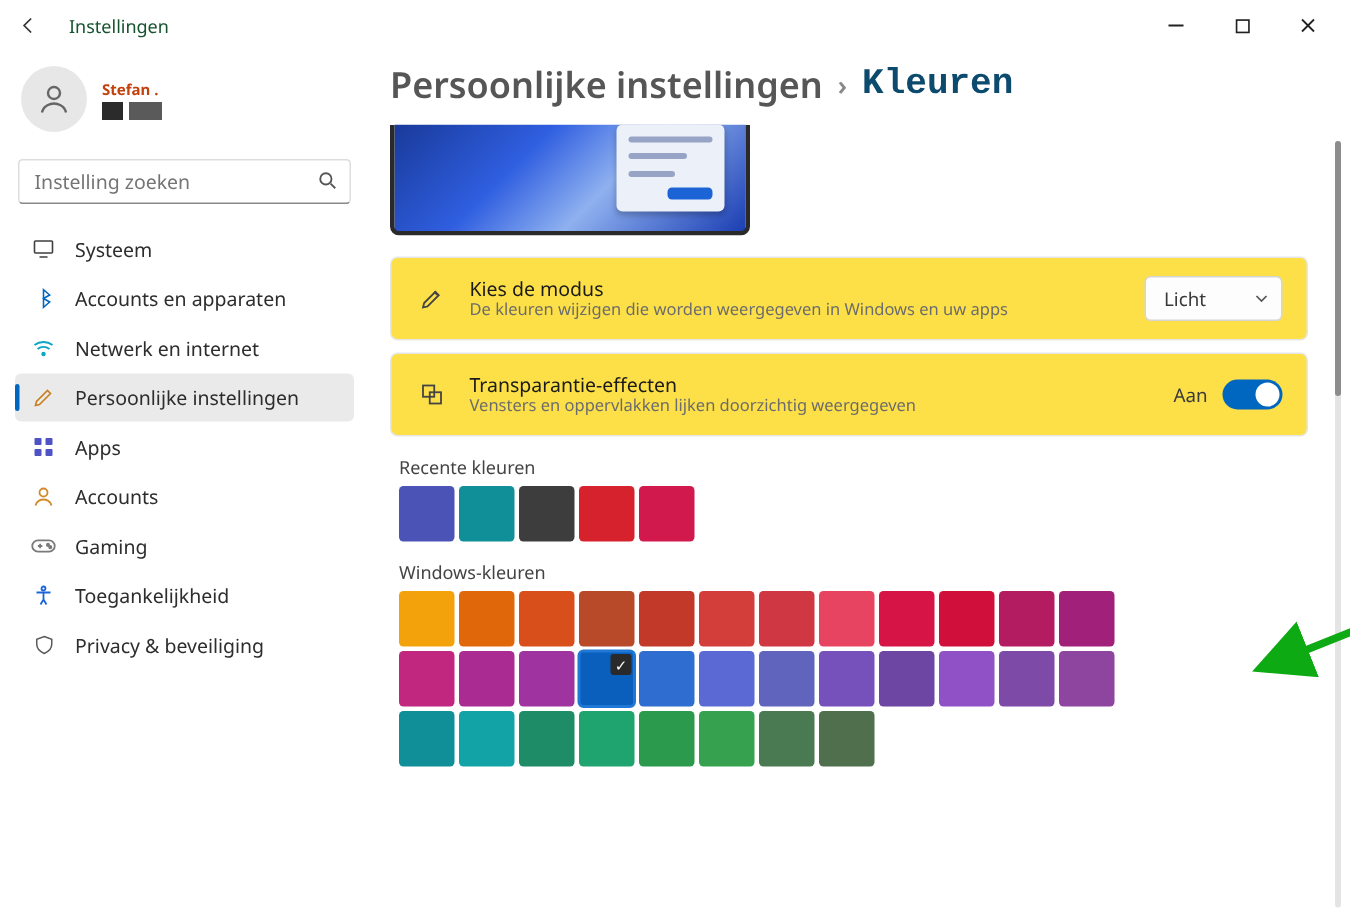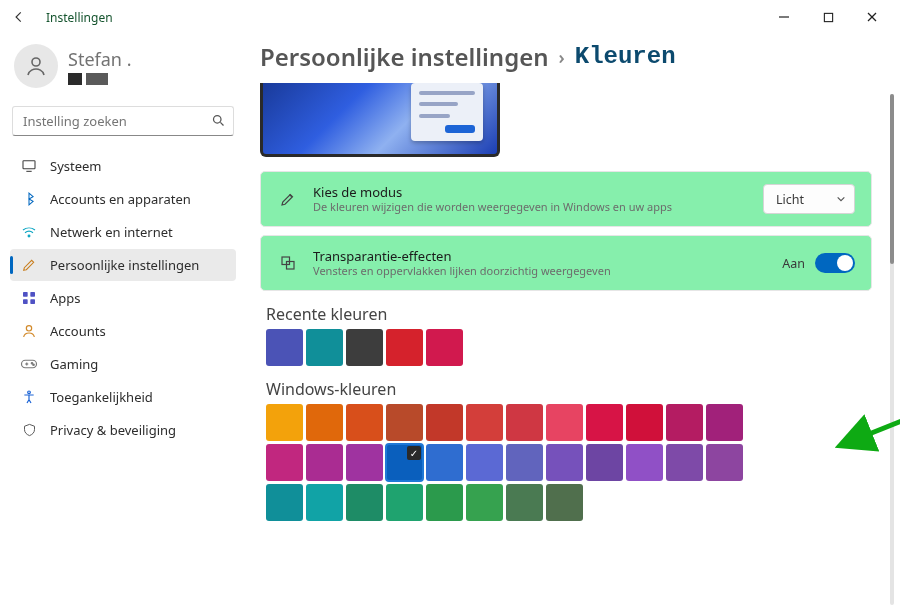--- a/index.html
+++ b/index.html
@@ -14,21 +14,21 @@
   .tb-controls { display: flex; gap: 4px; }
   .tb-btn { width: 40px; height: 28px; display: flex; align-items: center; justify-content: center; border-radius:4px; }
 
   
   .wrap { display: flex; height: calc(615px - 34px); }
 
   
   .sidebar { width: 246px; flex: 0 0 246px; padding: 4px 10px 10px 10px; }
   .profile { display: flex; align-items: center; gap: 10px; padding: 6px 4px 14px 4px; }
   .avatar { width: 44px; height: 44px; border-radius: 999px; background: #e7e7e7; display:flex; align-items:center; justify-content:center; color:#555; }
-  .profile-name { font-size: 18px; font-weight: 400; color:#737373; }
+  .profile-name { font-size: 10px; font-weight: 700; color:#c2410c; }
   .banner-tiles { display:flex; gap:4px; margin-top:2px; }
   .bt1 { width:14px; height:12px; background:#2b2b2b; }
   .bt2 { width:22px; height:12px; background:#5a5a5a; }
 
   .search { position: relative; margin: 4px 2px 14px 2px; }
   .search input { width: 100%; height: 30px; border: 1px solid #ddd; background:#fff; border-bottom:1.5px solid #888; border-radius:3px; padding:0 30px 0 10px; font-size:13px; color:#555; }
   .search .mag { position:absolute; right:8px; top:7px; color:#555; }
 
   .nav { display:flex; flex-direction:column; gap:1px; }
   .nav-item { display:flex; align-items:center; gap:12px; height:32px; padding:0 10px; border-radius:4px; color:#2d2d2d; font-size:13px; position:relative; }
@@ -43,36 +43,36 @@
 
   .breadcrumb { display:flex; align-items:center; gap:10px; padding: 6px 0 10px 6px; font-size:24px; font-weight:600; color:#565656; }
   .breadcrumb .current { color:#0c4a6e;font-family:Liberation Mono, monospace; }
   .chev { color:#888; font-size:18px; }
 
   .preview { width:240px; height:74px; background: linear-gradient(135deg,#193a9a 0%, #2f5ee0 35%, #8fb1f0 60%, #1b3eb3 100%); border-radius:0 0 6px 6px; border:3px solid #2a2a2a; border-top:none; margin:0 0 14px 6px; position:relative; overflow:hidden; }
   .preview .win { position:absolute; right:14px; top:0; width:72px; height:58px; background:#ecf0f8; border-radius:4px; box-shadow:0 2px 4px rgba(0,0,0,.25); padding:8px; display:flex; flex-direction:column; justify-content:space-between; }
   .preview .win .ln { height:4px; background:#97a4c6; border-radius:2px; }
   .preview .win .btn { align-self:flex-end; width:30px; height:8px; background:#1c64d6; border-radius:3px; }
 
-  .card { border:1px solid #e6e6e6; background:#86efac; border-radius:5px; margin:0 0 8px 6px; }
+  .card { border:1px solid #e6e6e6; background:#fde047; border-radius:5px; margin:0 0 8px 6px; }
   .row { display:flex; align-items:center; gap:14px; padding:12px 16px; }
   .row .ico-slot { width:22px; color:#444; display:flex; justify-content:center; }
   .row .texts { flex:1; line-height:1.25; }
   .row .texts .t1 { font-size:13px; color:#1b1b1b; }
   .row .texts .t2 { font-size:11px; color:#6c6c6c; }
   .row .ctrl { display:flex; align-items:center; gap:10px; color:#3a3a3a; font-size:12.5px; }
 
   .dropdown { height:30px; min-width:92px; border:1px solid #d5d5d5; background:#fdfdfd; border-radius:4px; display:flex; align-items:center; justify-content:space-between; padding:0 8px 0 12px; font-size:12.5px; }
   .toggle { width:40px; height:20px; border-radius:999px; background:#0067c0; position:relative; }
   .toggle .knob { position:absolute; right:2px; top:2px; width:16px; height:16px; border-radius:999px; background:#fff; }
 
   .accent-row-wrap { border:4px solid #0eaa13; border-radius:3px; margin:0 0 8px 6px; width:480px; background:#fdfdfd; }
   .accent-row-wrap .row { padding:14px 16px; }
 
-  .section-title { font-size:16px; color:#444; margin:12px 0 4px 12px; }
+  .section-title { font-size:12px; color:#444; margin:12px 0 4px 12px; }
   .swatch-grid { display:flex; flex-wrap:wrap; gap:3px; margin:0 0 8px 12px; width:480px; }
   .swatch { width:37px; height:37px; border-radius:3px; position:relative; }
   .swatch.selected { outline:2px solid #1f78d6; outline-offset:-1px; }
   .swatch.selected .chk { position:absolute; right:2px; top:2px; width:14px; height:14px; background:#2a2a2a; color:#fff; font-size:10px; display:flex; align-items:center; justify-content:center; border-radius:2px; }
 
   .expander-caret { width:30px; display:flex; justify-content:center; color:#555; }
 
   
   .arrow-svg { position:absolute; pointer-events:none; }
 </style>

